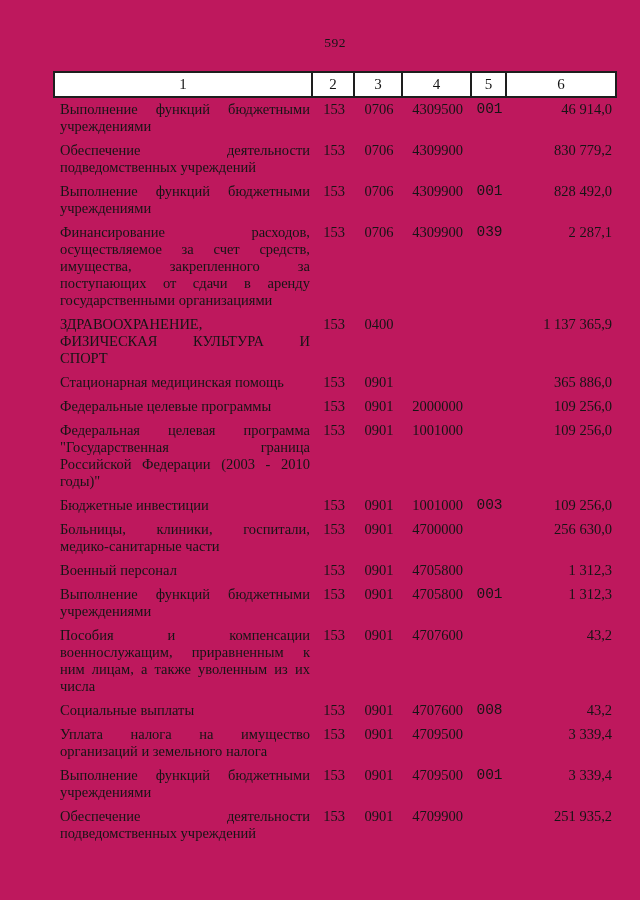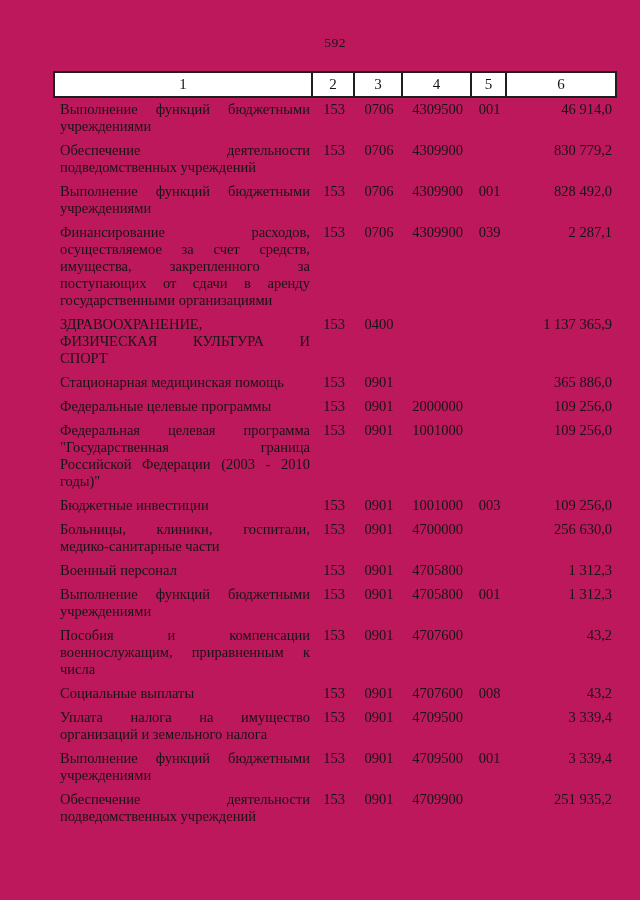--- a/index.html
+++ b/index.html
@@ -64,21 +64,21 @@
     width: 260px;
     padding-left: 7px;
     padding-right: 3px;
   }
   .label .jline { text-align: justify; text-align-last: justify; }
   .label .lline { text-align: left; }
   .code { text-align: center; white-space: nowrap; }
   .bc1 { width: 42px; }
   .bc2 { width: 48px; }
   .bc3 { width: 69px; }
-  .bc4 { width: 35px; }
+  .bc4 { width: 35px; font-family: Liberation Mono, monospace; }
   .bc5 { width: 110px; text-align: right; padding-right: 5px; white-space: nowrap; }
 </style>
 </head>
 <body>
 
 <div class="page">
   <div class="page-number">592</div>
   <div class="thead">
       <div class="hcell hc0">1</div>
       <div class="hcell hc1">2</div>
@@ -219,20 +219,21 @@
         <div class="cell code bc1">153</div>
         <div class="cell code bc2">0901</div>
         <div class="cell code bc3">4705800</div>
         <div class="cell code bc4">001</div>
         <div class="cell bc5">1 312,3</div>
       </div>
       <div class="trow">
         <div class="cell label">
           <div class="jline">Пособия и компенсации</div>
           <div class="jline">военнослужащим, приравненным к</div>
+          <div class="jline">ним лицам, а также уволенным из их</div>
           <div class="lline">числа</div>
         </div>
         <div class="cell code bc1">153</div>
         <div class="cell code bc2">0901</div>
         <div class="cell code bc3">4707600</div>
         <div class="cell code bc4"></div>
         <div class="cell bc5">43,2</div>
       </div>
       <div class="trow">
         <div class="cell label">

